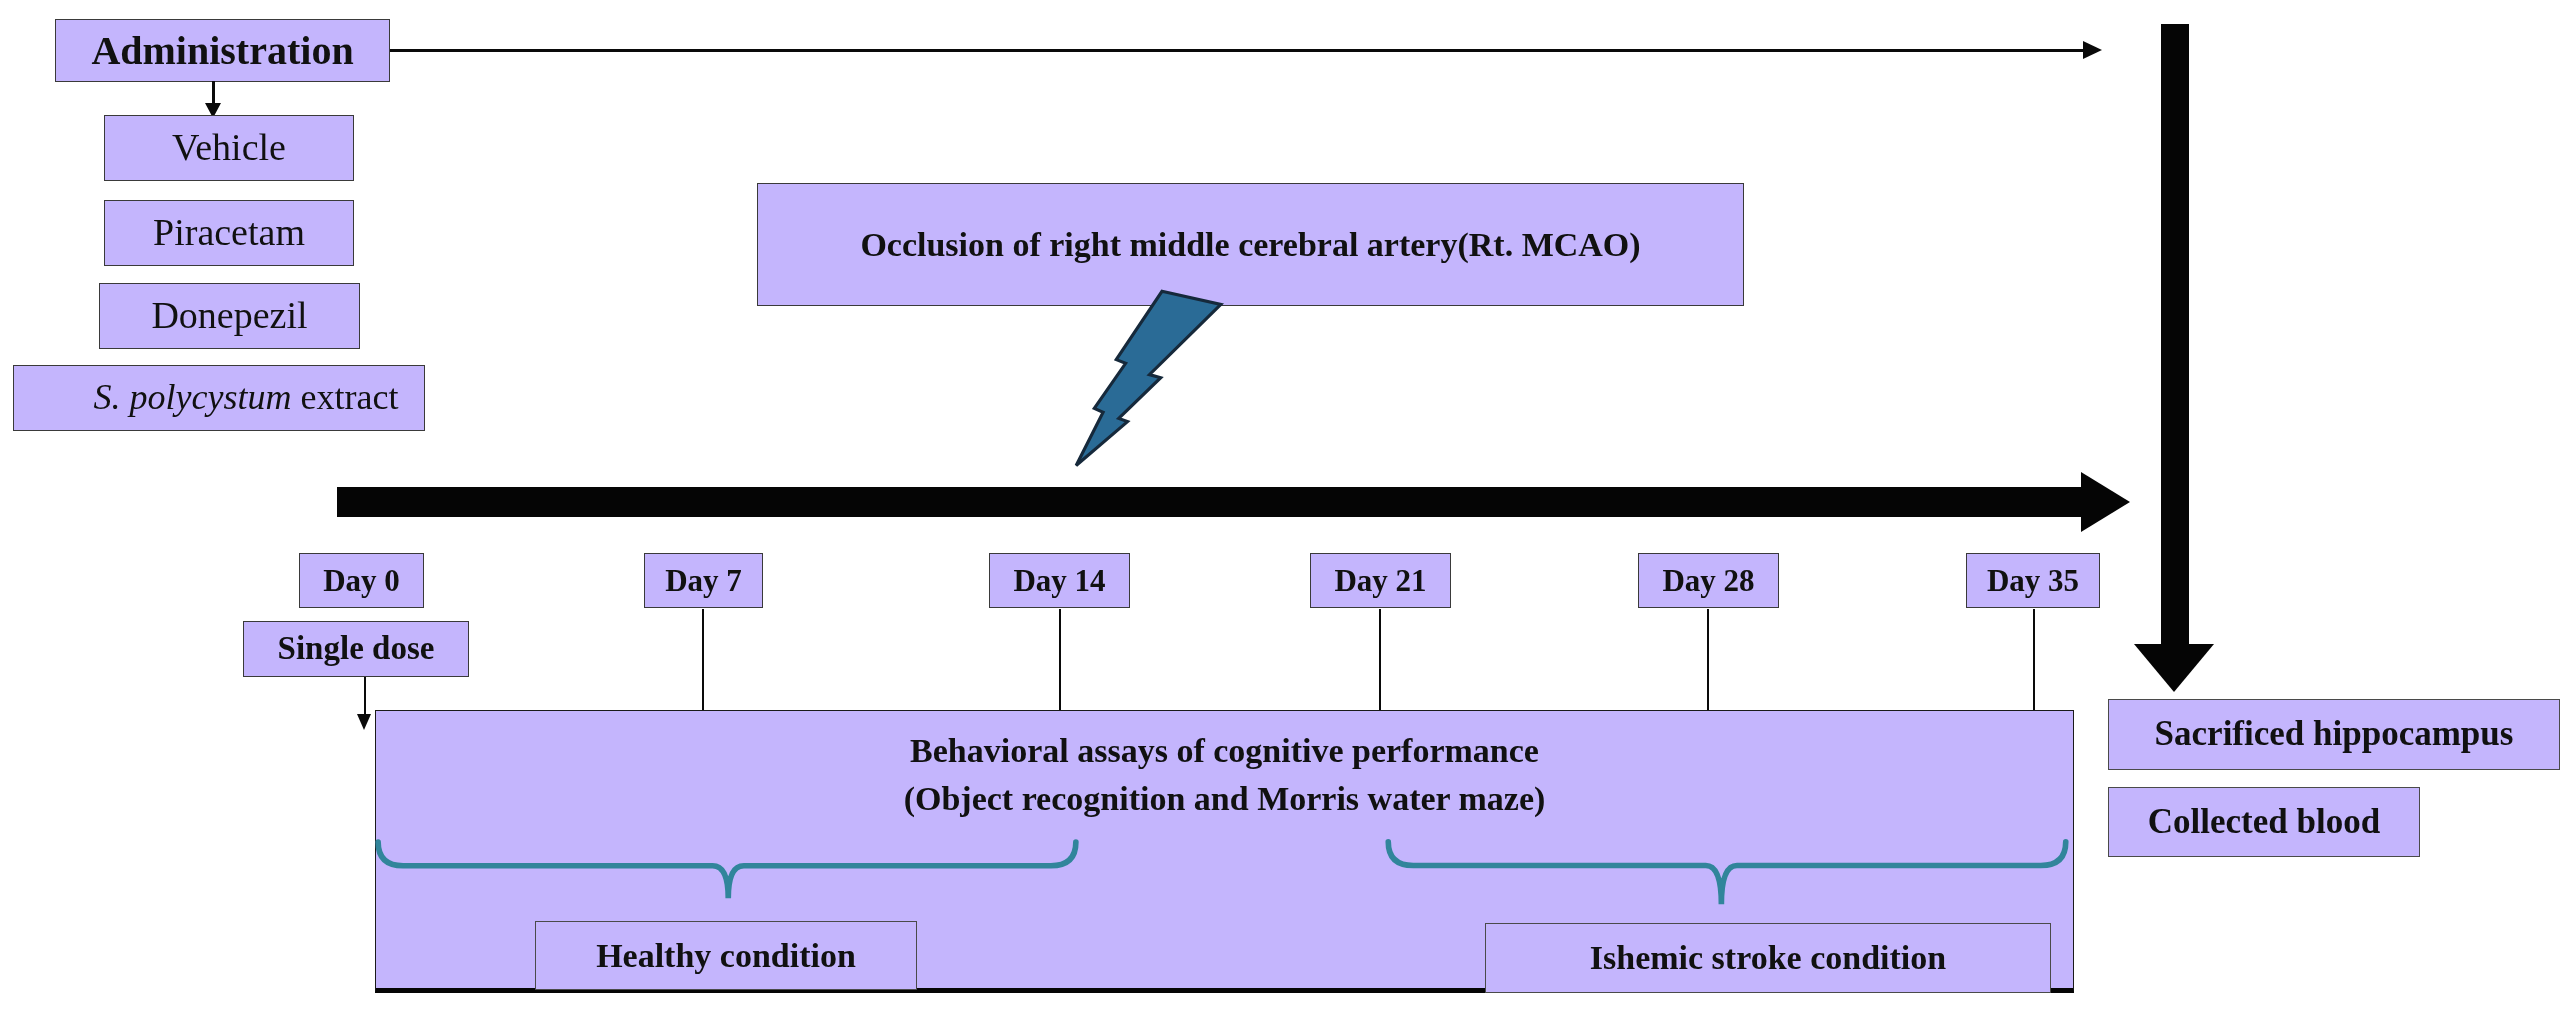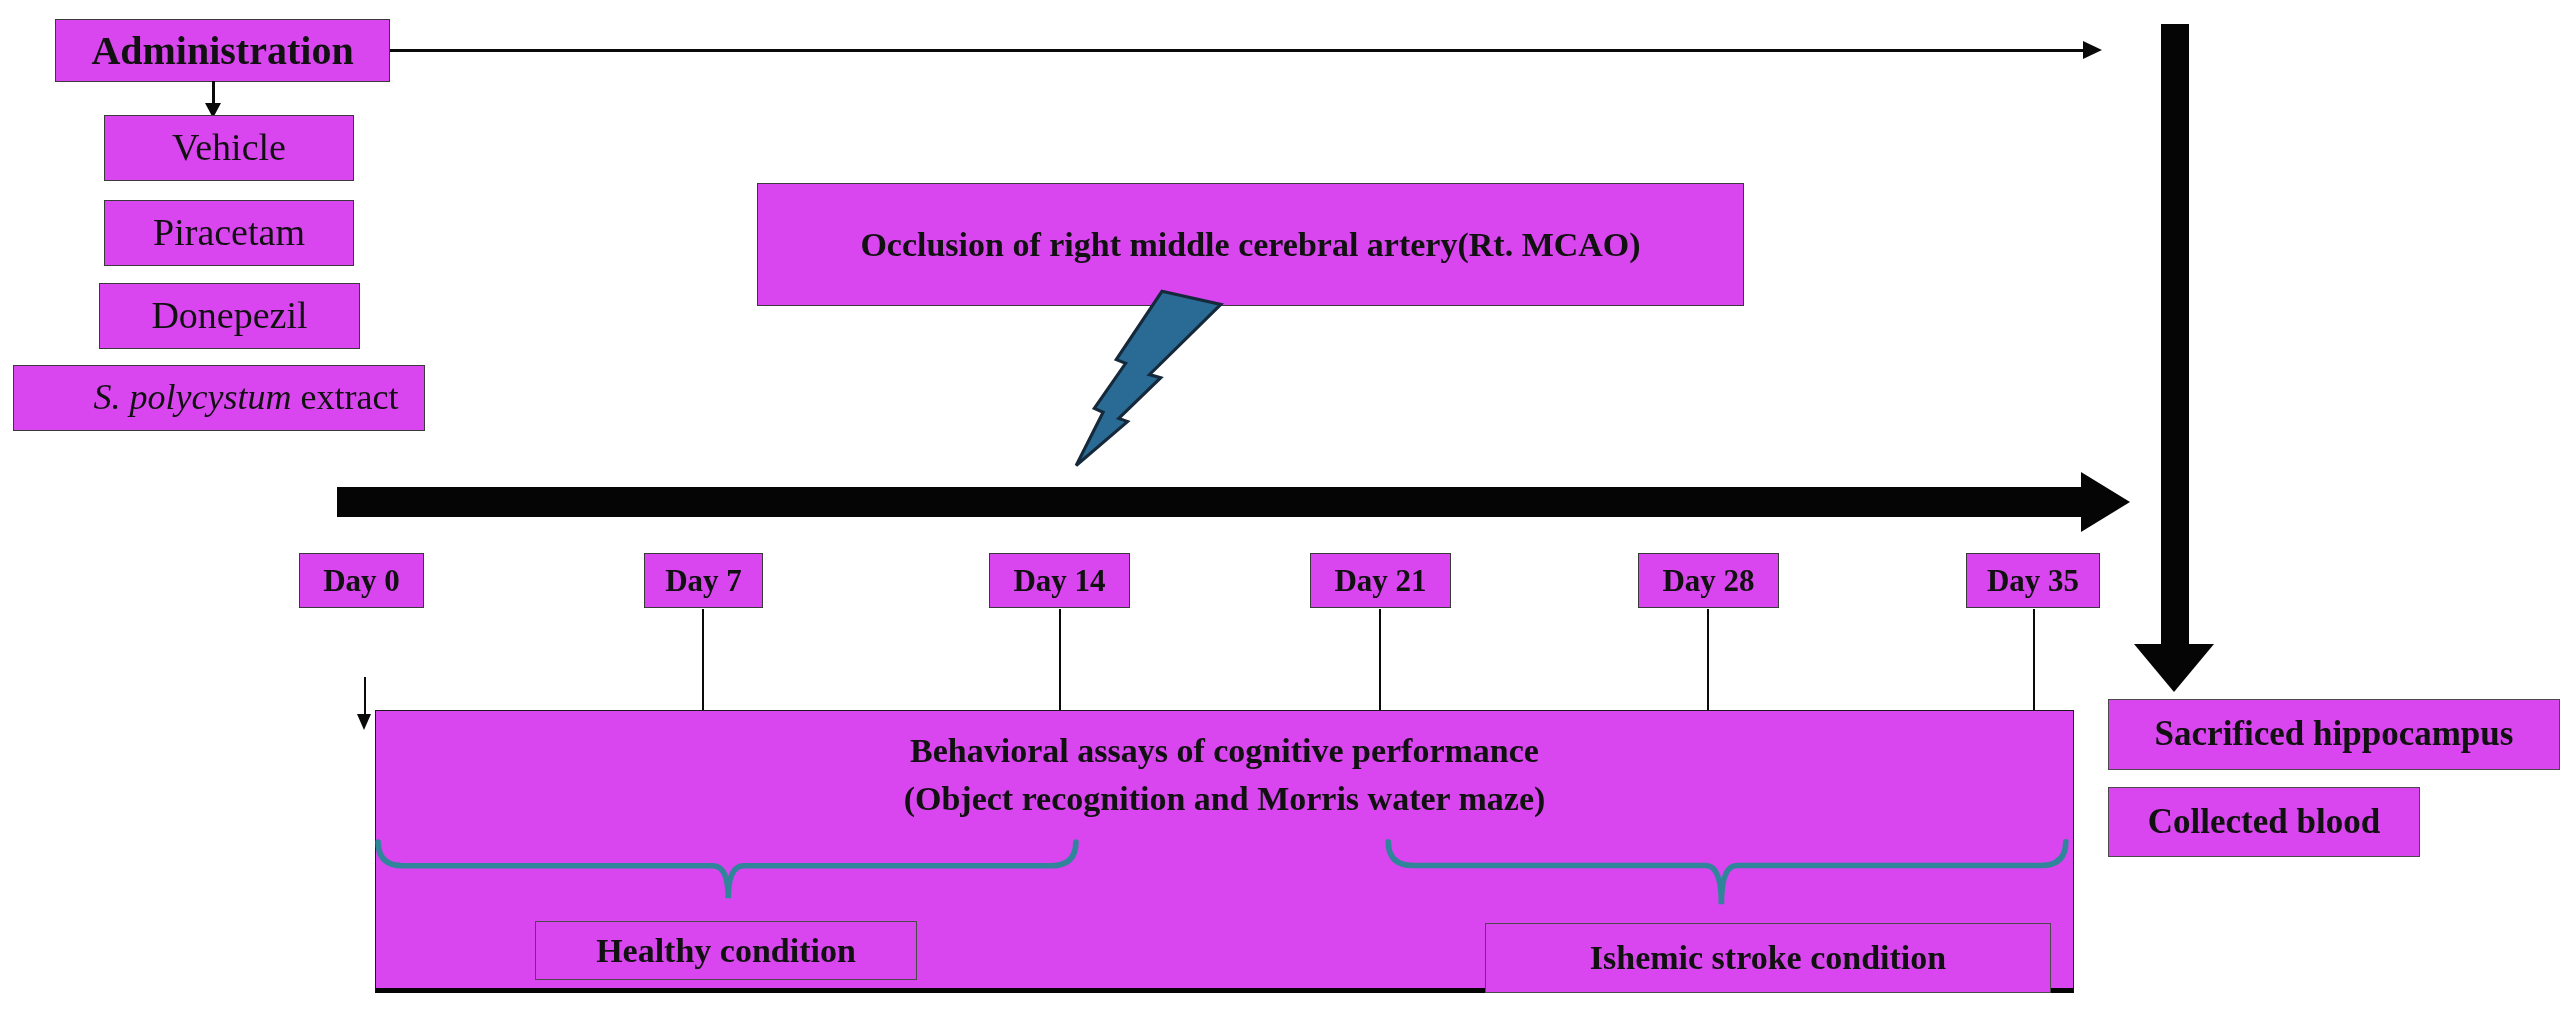--- a/index.html
+++ b/index.html
@@ -1,21 +1,21 @@
 <!DOCTYPE html>
 <html style="font-size:10px"><head>
 <meta charset="utf-8">
 <style>
   html,body{margin:0;padding:0;background:#ffffff;}
   .canvas{
     position:relative;width:2576px;height:1028px;background:#ffffff;
     font-family:"Liberation Serif","DejaVu Serif",serif;color:#111;overflow:hidden;
   }
   .box{
-    position:absolute;background:#d946ef;border:1.3px solid #3a3a3a;
+    position:absolute;background:#c4b5fd;border:1.3px solid #3a3a3a;
     display:flex;align-items:center;justify-content:center;text-align:center;
     box-sizing:border-box;line-height:1.15;
   }
   .bold{font-weight:bold;}
   .hline{position:absolute;background:#0a0a0a;height:2.5px;}
   .vline{position:absolute;background:#0a0a0a;width:2.5px;}
   .arrowhead{position:absolute;width:0;height:0;}
   .bar{position:absolute;background:#050505;}
   svg{position:absolute;overflow:visible;}
 </style>
@@ -73,20 +73,23 @@
   <div class="box bold" style="left:1310px;top:553px;width:141px;height:55px;font-size:31px;">
     <span>Day 21</span>
   </div>
   <div class="box bold" style="left:1638px;top:553px;width:141px;height:55px;font-size:31px;">
     <span>Day 28</span>
   </div>
   <div class="box bold" style="left:1966px;top:553px;width:134px;height:55px;font-size:31px;text-align:center;">
     <span>Day 35</span>
   </div>
 
+  <div class="box bold" style="left:243px;top:621px;width:226px;height:56px;font-size:33px;">
+    <span>Single dose</span>
+  </div>
 
   <div class="vline" style="left:364px;top:677px;width:1.9px;height:38px;"></div>
   <div class="arrowhead" style="left:357px;top:714px;border-left:7.5px solid transparent;border-right:7.5px solid transparent;border-top:16.3px solid #0a0a0a;"></div>
 
   <div class="vline" style="left:702px;top:609px;width:1.9px;height:106px;"></div>
   <div class="arrowhead" style="left:695px;top:714px;border-left:7.5px solid transparent;border-right:7.5px solid transparent;border-top:16.3px solid #0a0a0a;"></div>
 
   <div class="vline" style="left:1059px;top:609px;width:1.9px;height:106px;"></div>
   <div class="arrowhead" style="left:1052px;top:714px;border-left:7.5px solid transparent;border-right:7.5px solid transparent;border-top:16.3px solid #0a0a0a;"></div>
 
@@ -107,21 +110,21 @@
   </div>
 
   <svg style="left:375px;top:838px;" width="704" height="63" viewBox="0 0 1126 100">
     <path d="M 5,6 Q 5,44 45,44 L 540,44 Q 565,44 565,96 Q 565,44 590,44 L 1081,44 Q 1121,44 1121,6" fill="none" stroke="#31859b" stroke-width="9" stroke-linecap="round"></path>
   </svg>
 
   <svg style="left:1385px;top:838px;" width="684" height="70" viewBox="0 0 1094 112">
     <path d="M 5,6 Q 5,44 45,44 L 513,44 Q 538,44 538,106 Q 538,44 563,44 L 1049,44 Q 1089,44 1089,6" fill="none" stroke="#31859b" stroke-width="9" stroke-linecap="round"></path>
   </svg>
 
-  <div class="box bold" style="left:535px;top:921px;width:382px;height:59px;font-size:34px;border-color:#4a4a4a;border-width:1.9px;">
+  <div class="box bold" style="left:535px;top:921px;width:382px;height:69px;font-size:34px;border-color:#4a4a4a;border-width:1.9px;">
     <span>Healthy condition</span>
   </div>
   <div class="box bold" style="left:1485px;top:923px;width:566px;height:70px;font-size:34px;border-color:#4a4a4a;border-width:1.9px;">
     <span>Ishemic stroke condition</span>
   </div>
 
   <div class="bar" style="left:2161px;top:24.4px;width:28px;height:621px;"></div>
   <div class="arrowhead" style="left:2134px;top:644px;border-left:40px solid transparent;border-right:40px solid transparent;border-top:48px solid #050505;"></div>
 
   <div class="box bold" style="left:2108px;top:699px;width:452px;height:71px;font-size:35px;border-color:#4a4a4a;border-width:1.9px;">

